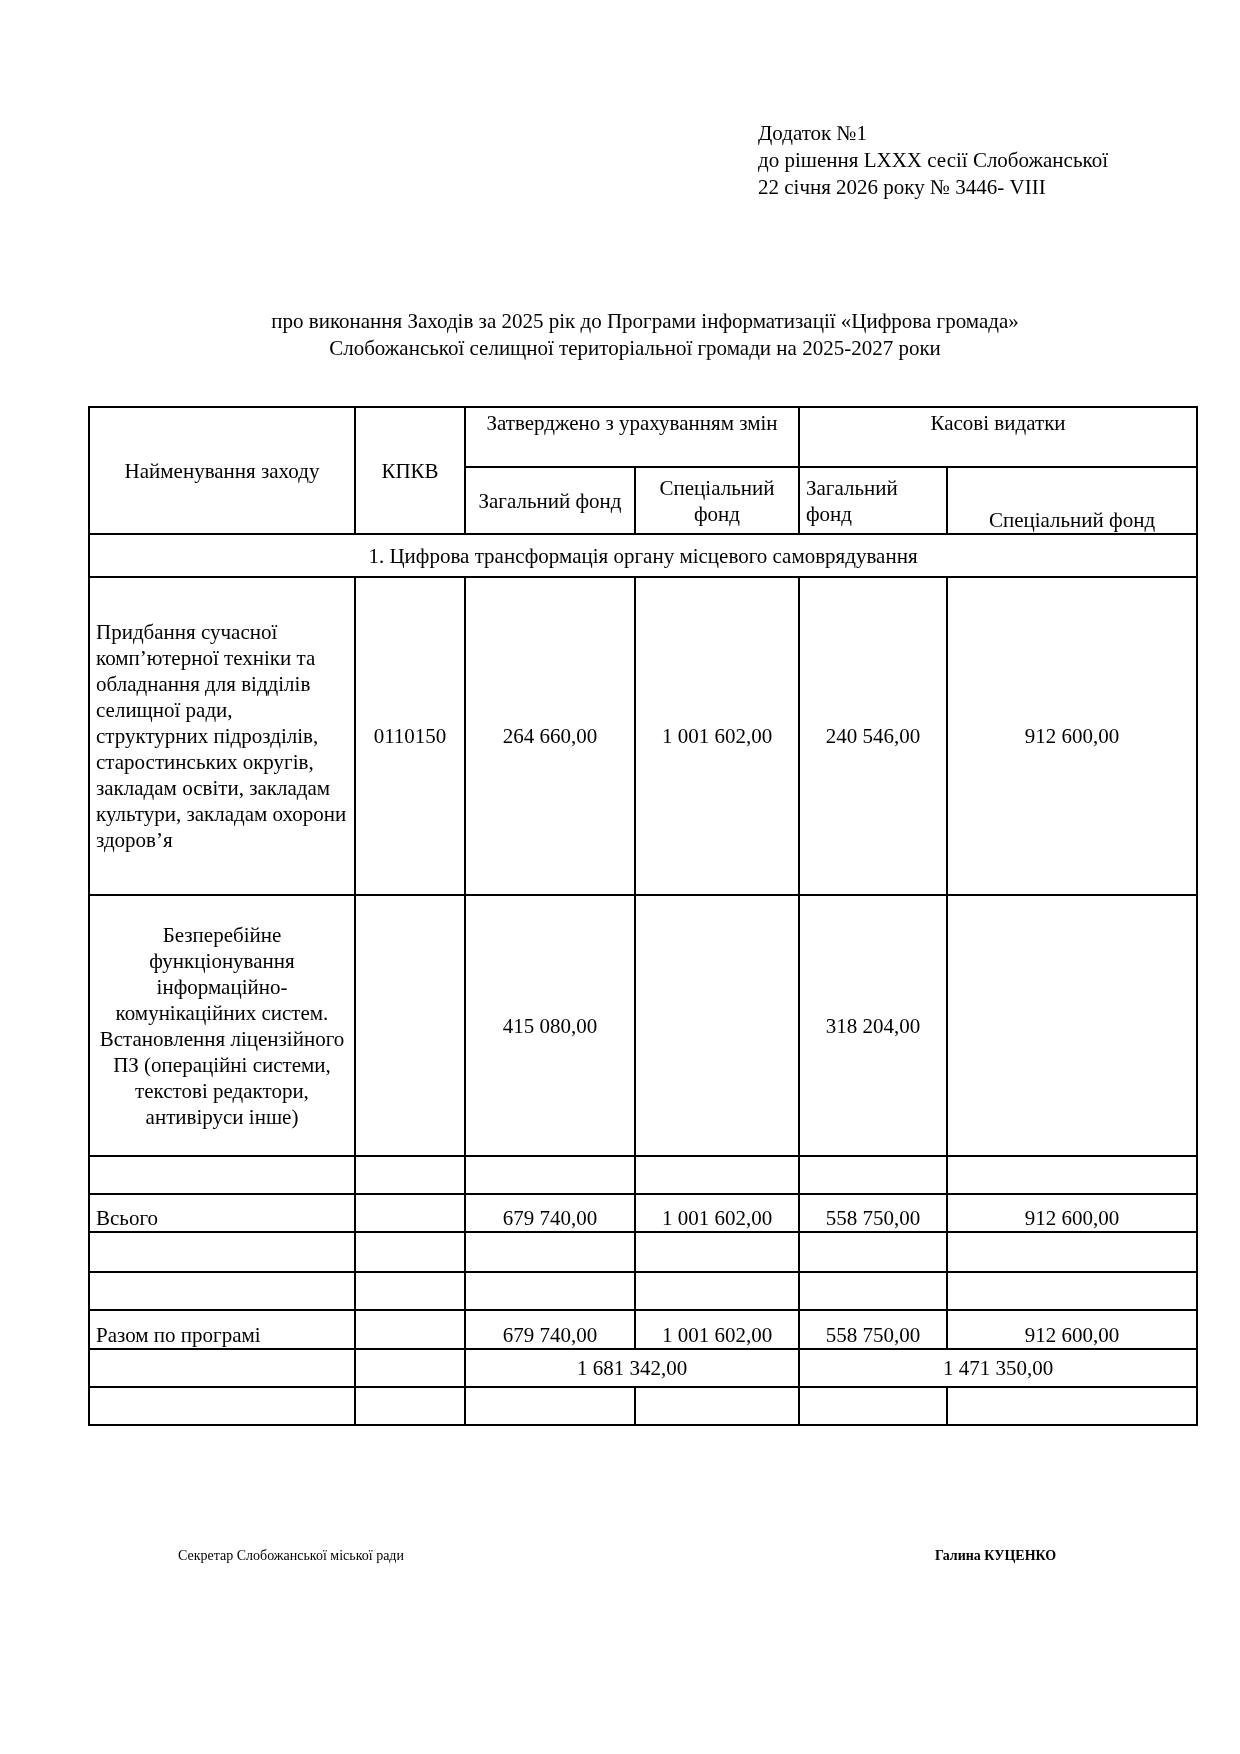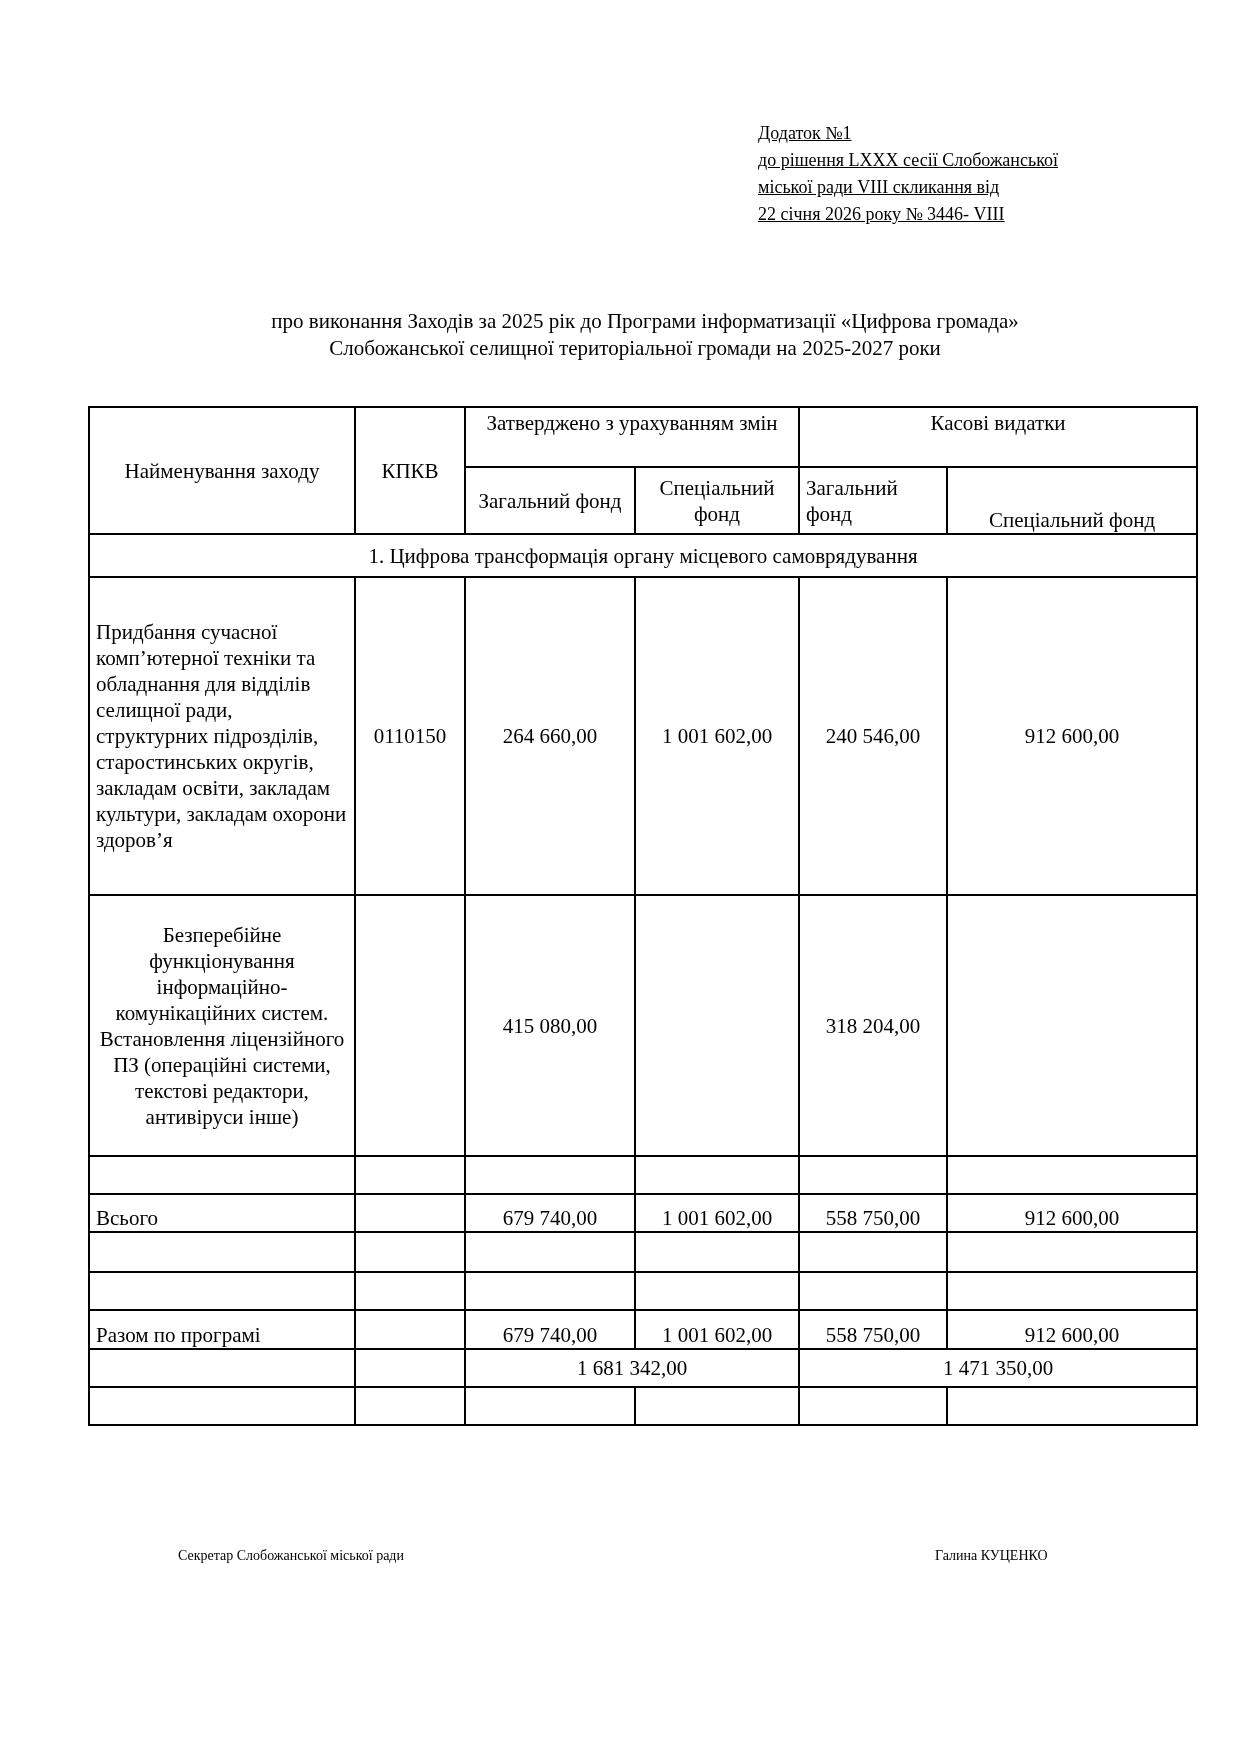--- a/index.html
+++ b/index.html
@@ -1,43 +1,42 @@
 <!DOCTYPE html>
 <html><head>
 <meta charset="utf-8">
 <style>
   html, body { margin: 0; padding: 0; background: #ffffff; }
   body { width: 1240px; height: 1754px; position: relative; overflow: hidden;
          font-family: "Liberation Serif", "DejaVu Serif", serif; color: #000; }
-  .appendix { position: absolute; left: 758px; top: 120px; font-size: 18px; line-height: 27px; text-decoration: underline; }
+  .appendix { position: absolute; left: 758px; top: 120px; font-size: 21px; line-height: 27px; }
   .appendix div { white-space: nowrap; }
   .title-block { position: absolute; left: 0; width: 1240px; top: 292px; text-align: center;
                  font-size: 21px; line-height: 27px; }
   .title-block div { white-space: nowrap; }
   .title-block .t1 { padding-left: 30px; }
   .title-block .t2 { padding-left: 50px; margin-top: 16px; }
   .title-block .t3 { padding-left: 30px; }
   table.report { position: absolute; left: 88px; top: 406px; width: 1108px;
                  border-collapse: collapse; table-layout: fixed; font-size: 21px; line-height: 26px; }
   table.report td { border: 2px solid #000; padding: 0 6px; vertical-align: middle; }
   .c { text-align: center; }
   .l { text-align: left; }
   .h-top { vertical-align: top !important; padding-top: 2px !important; }
   .h-bot { vertical-align: bottom !important; }
   .signature { position: absolute; top: 1548px; font-size: 14px; white-space: nowrap; }
   .sig-left { left: 178px; }
-  .sig-right { left: 935px; }
+  .sig-right { left: 935px; font-weight: bold; }
 </style>
 </head>
 <body>
 
 <div class="appendix">
   <div>Додаток №1</div>
   <div>до рішення LXXX сесії Слобожанської</div>
-  <div>міської ради VIII скликання від</div>
   <div>22 січня 2026 року № 3446- VIII</div>
 </div>
 
 <div class="title-block">
   <div class="t2">про виконання Заходів за 2025 рік до Програми інформатизації «Цифрова громада»</div>
   <div class="t3">Слобожанської селищної територіальної громади на 2025-2027 роки</div>
 </div>
 
 <table class="report">
   <colgroup>

